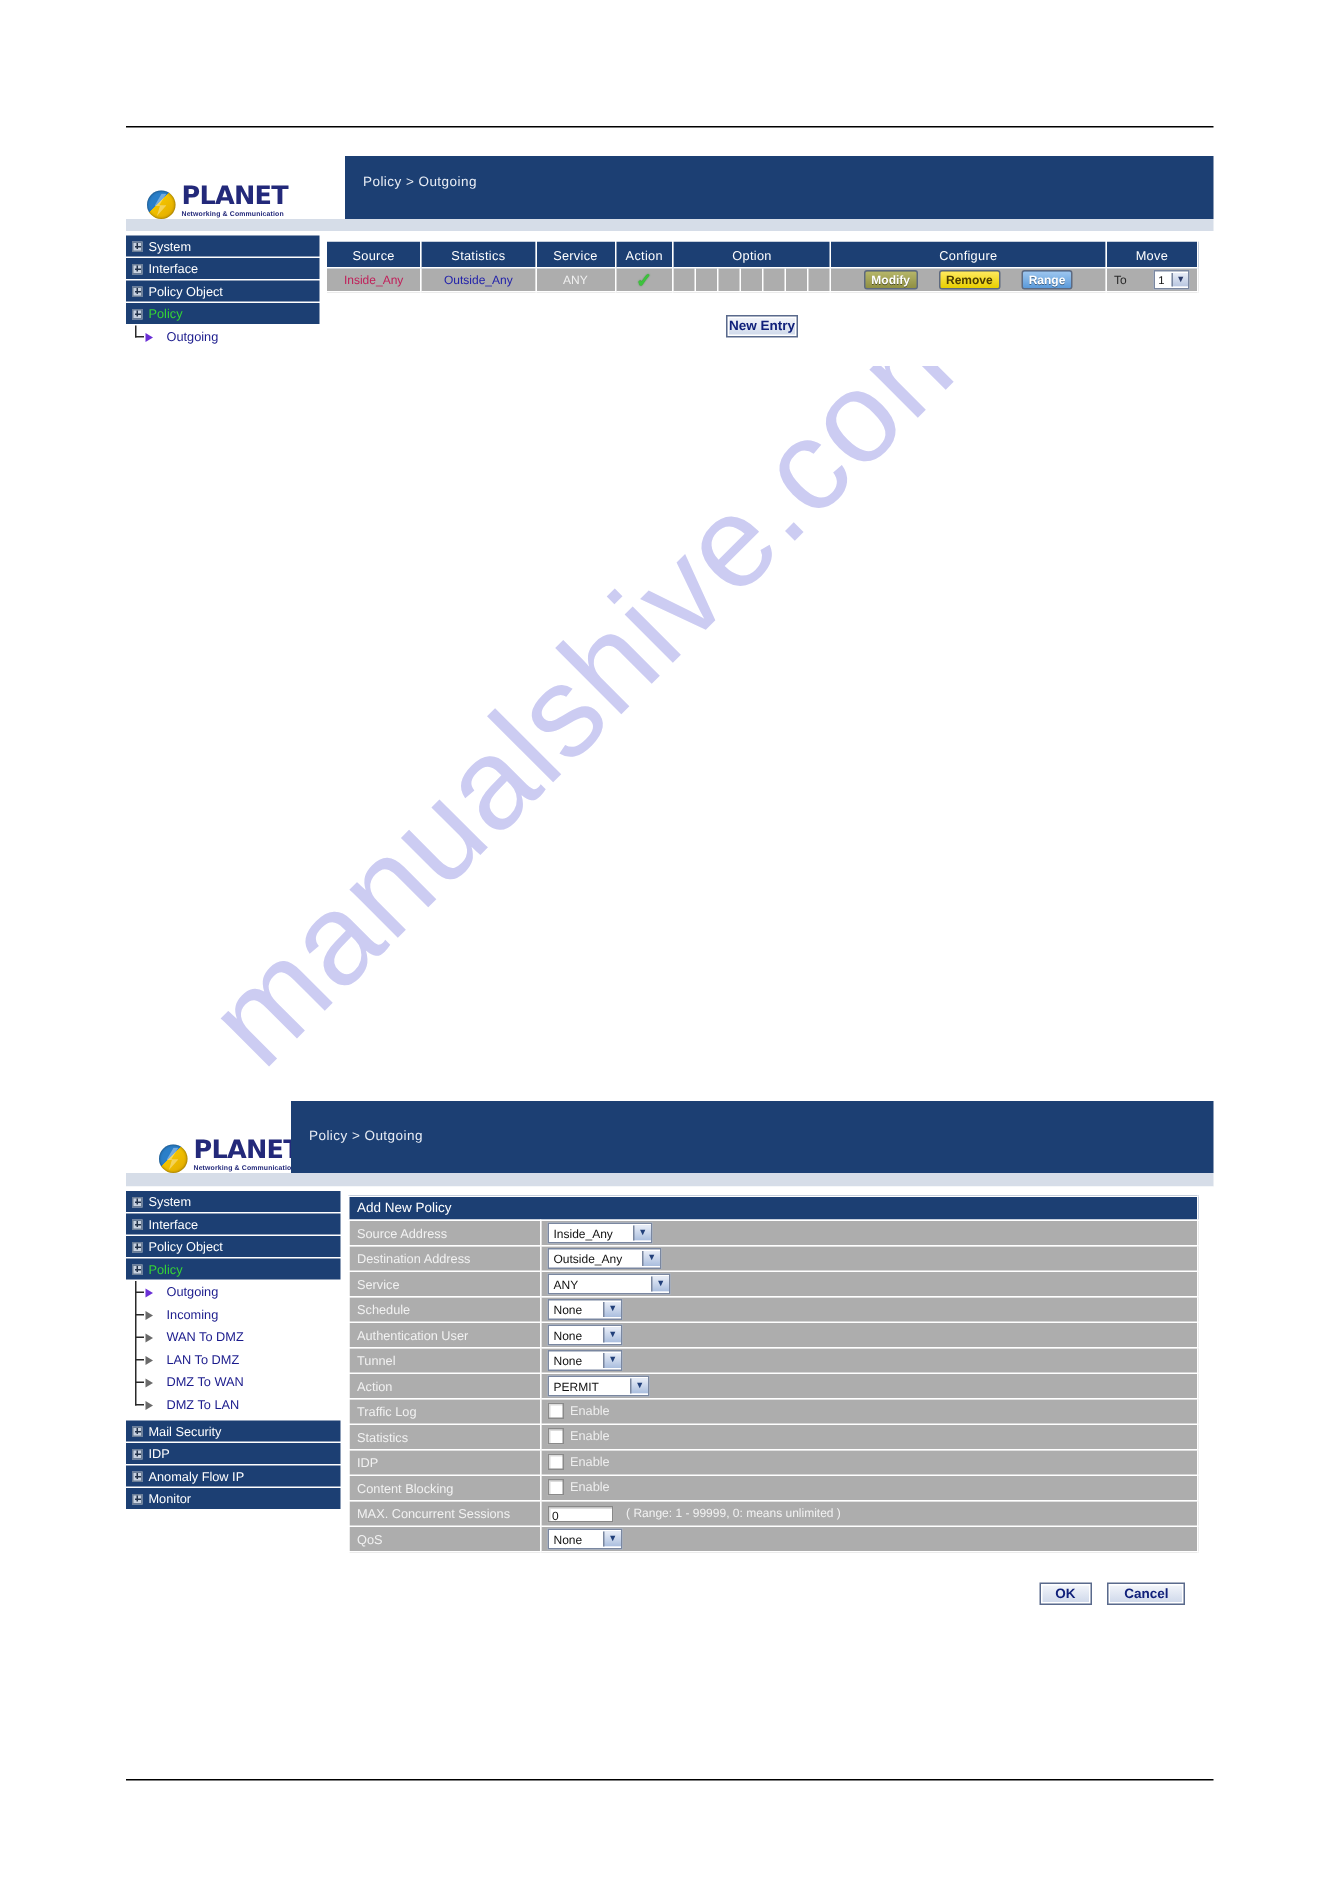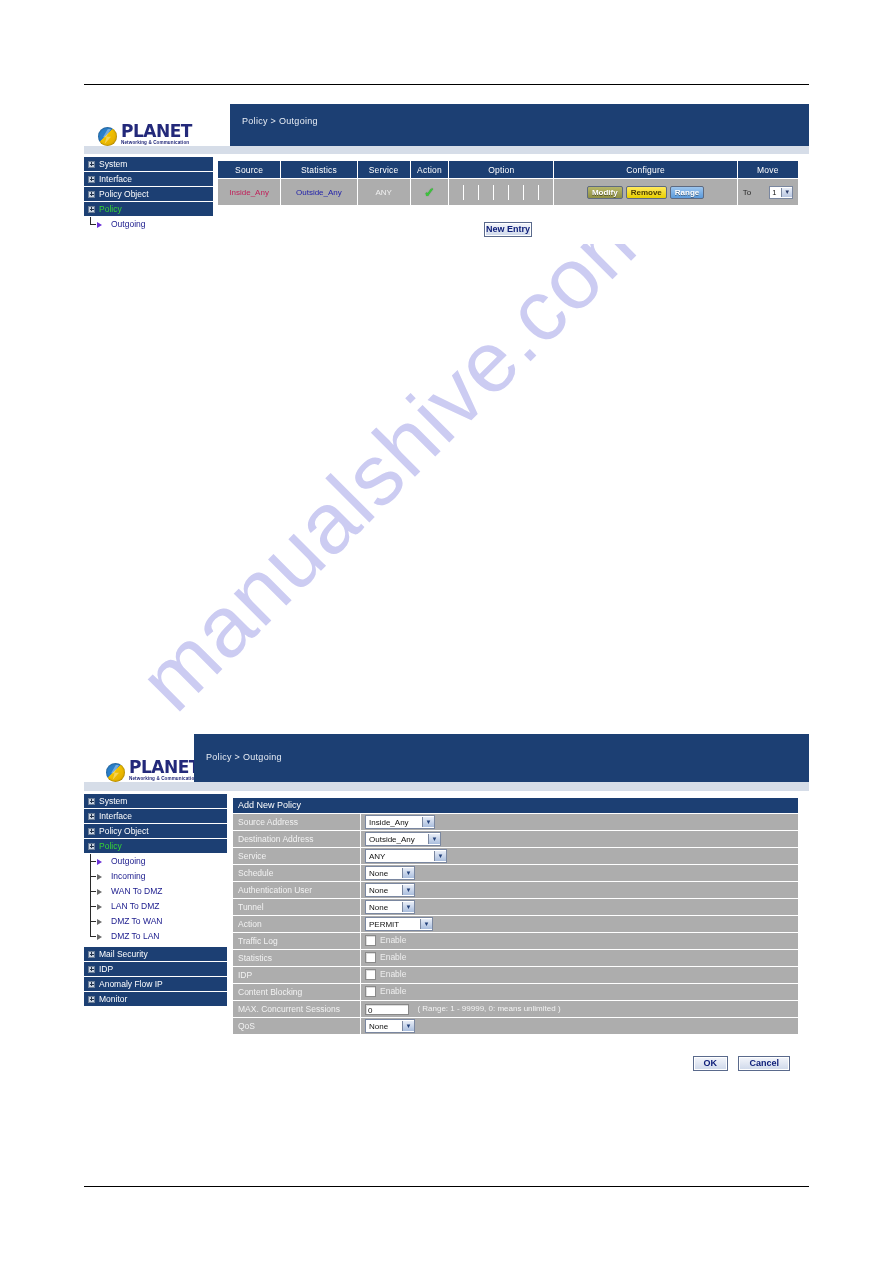--- a/index.html
+++ b/index.html
@@ -133,21 +133,21 @@
     text-align:center;font-size:8px;padding:0;
   }
   .cell-src{color:#c0205a;}
   .cell-dst{color:#2222aa;}
   .cell-svc{color:#f0f0f0;}
   .check{color:#3cc43c;font-size:13px;font-weight:bold;line-height:1;
          text-shadow:0 0 1px #1a8a1a;}
   .opt-grid{display:flex;height:15px;}
   .opt-grid .ocell{flex:1 1 auto;border-right:1px solid #ffffff;}
   .opt-grid .ocell:last-child{border-right:none;}
-  .cfg-wrap{display:flex;justify-content:center;align-items:center;gap:3px;height:26px;}
+  .cfg-wrap{display:flex;justify-content:center;align-items:center;gap:14px;height:14px;}
   .btn3d{
     font-size:8px;font-weight:bold;line-height:11px;height:11px;
     padding:0 4px;border:1px solid #5e6a80;border-radius:2px;
     display:inline-block;white-space:nowrap;
   }
   .btn-modify{background:linear-gradient(#b6b66a,#8f8f43);color:#ffffff;
               text-shadow:0 1px 0 rgba(0,0,0,.5);}
   .btn-remove{background:linear-gradient(#ffe95e,#e8cf00);color:#4b3d00;}
   .btn-pause{background:linear-gradient(#9dc6ef,#5b9ada);color:#ffffff;
              text-shadow:0 1px 0 rgba(0,0,0,.4);}

